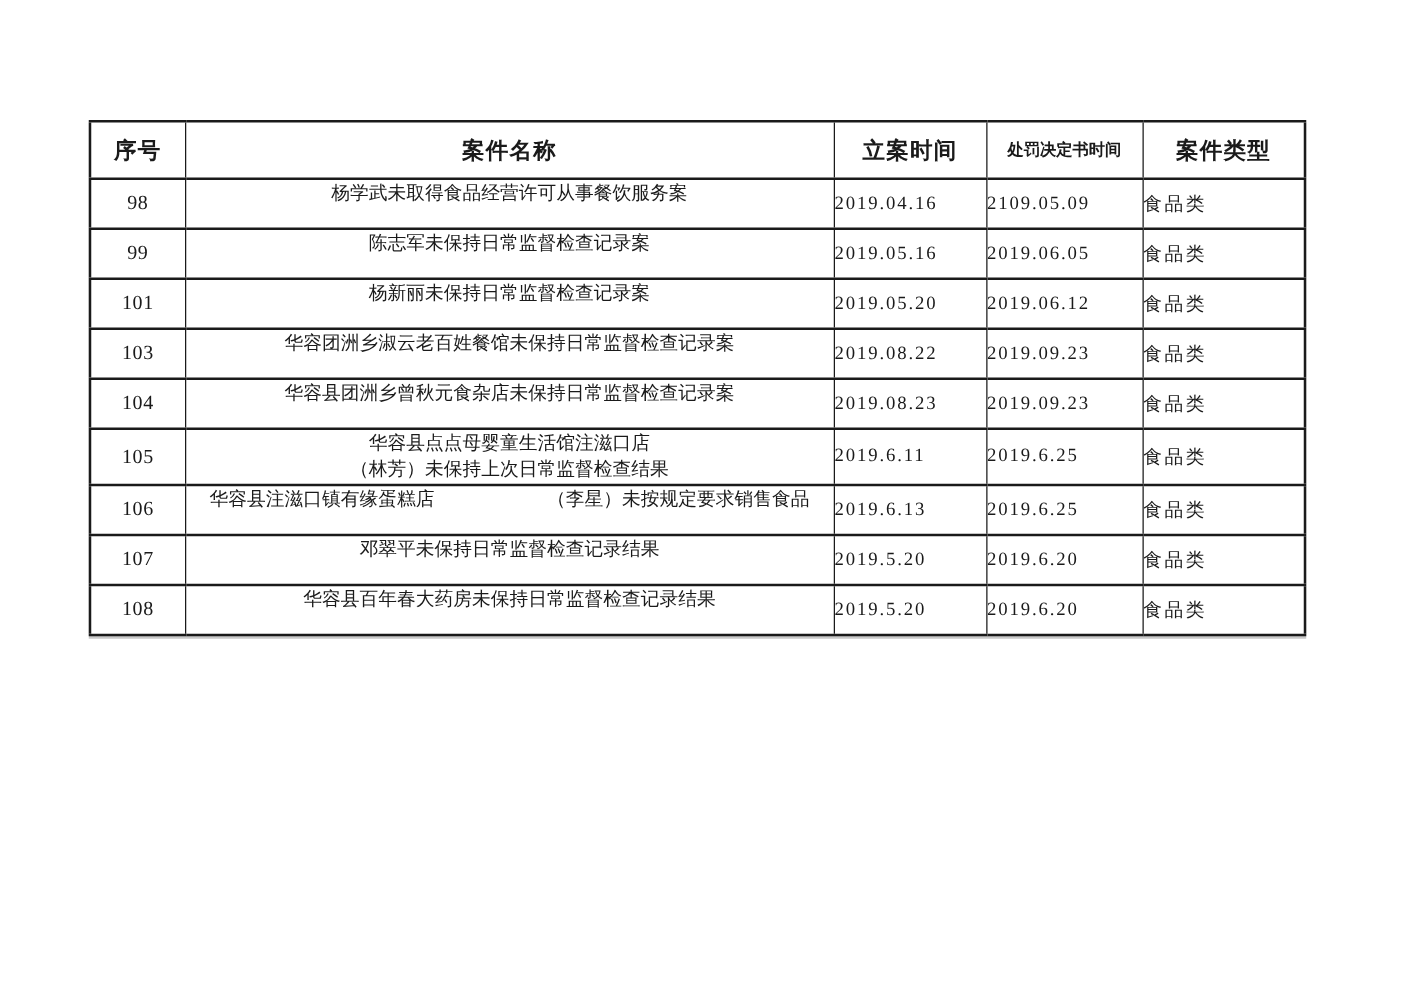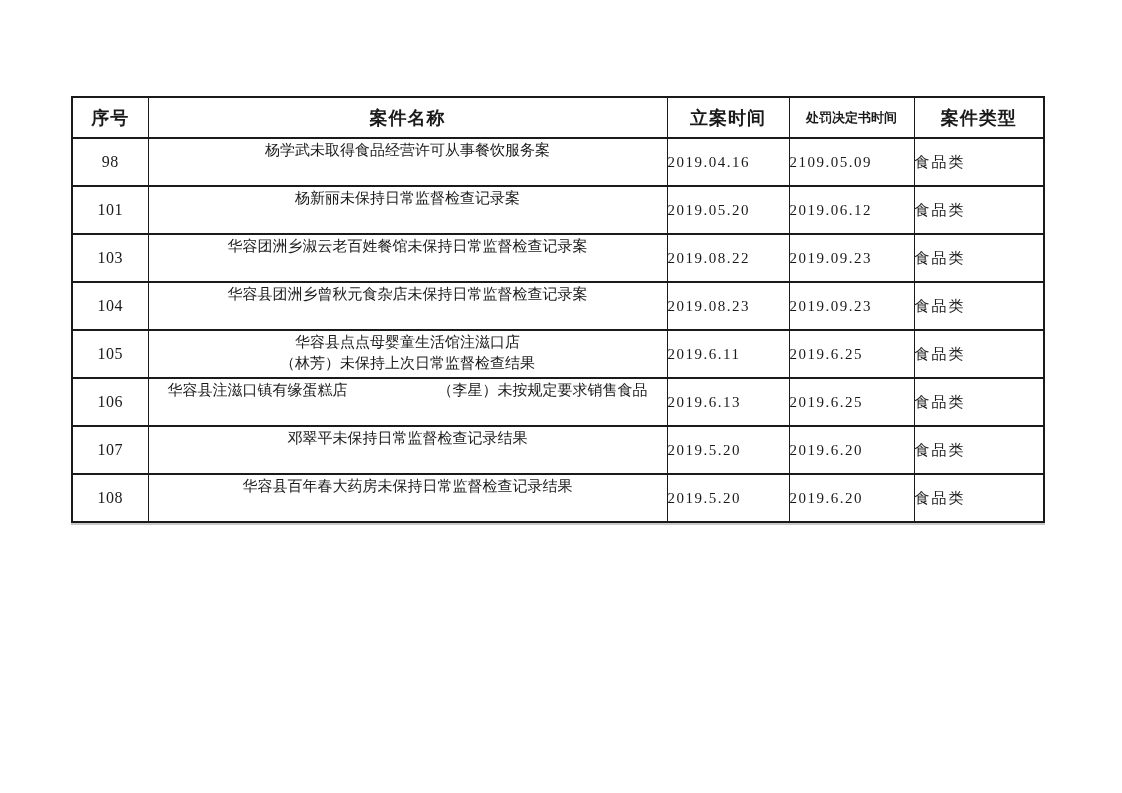--- a/index.html
+++ b/index.html
@@ -20,22 +20,22 @@
     border:2.5px solid var(--border-color);
     box-shadow:0 2px 0 0 #c9c9c9;
   }
   .doc-table th,.doc-table td{
     border-left:1.5px solid var(--border-color);
     border-right:1.5px solid var(--border-color);
     border-top:2px solid var(--border-color);
     border-bottom:2px solid var(--border-color);
     overflow:hidden;
   }
-  thead tr{height:41px;}
-  tbody tr{height:48px;}
+  thead tr{height:46px;}
+  tbody tr{height:40px;}
   .doc-table th{
     font-family:"Liberation Sans","DejaVu Sans",sans-serif;
     font-weight:bold;font-size:18px;
     text-align:center;vertical-align:middle;
     letter-spacing:1px;
   }
   .doc-table th.th-small{font-size:13px;letter-spacing:0;}
   td.c-no{
     text-align:center;vertical-align:middle;
     font-size:16px;letter-spacing:.5px;
@@ -74,20 +74,27 @@
       <th class="th-small">处罚决定书时间</th>
       <th>案件类型</th>
     </tr>
   </thead>
   <tbody id="table-rows">
       <tr>
         <td class="c-no">98</td>
         <td class="c-name">杨学武未取得食品经营许可从事餐饮服务案</td>
         <td class="c-date">2019.04.16</td>
         <td class="c-date">2109.05.09</td>
+        <td class="c-type">食品类</td>
+      </tr>
+      <tr>
+        <td class="c-no">99</td>
+        <td class="c-name">陈志军未保持日常监督检查记录案</td>
+        <td class="c-date">2019.05.16</td>
+        <td class="c-date">2019.06.05</td>
         <td class="c-type">食品类</td>
       </tr>
       <tr>
         <td class="c-no">101</td>
         <td class="c-name">杨新丽未保持日常监督检查记录案</td>
         <td class="c-date">2019.05.20</td>
         <td class="c-date">2019.06.12</td>
         <td class="c-type">食品类</td>
       </tr>
       <tr>

